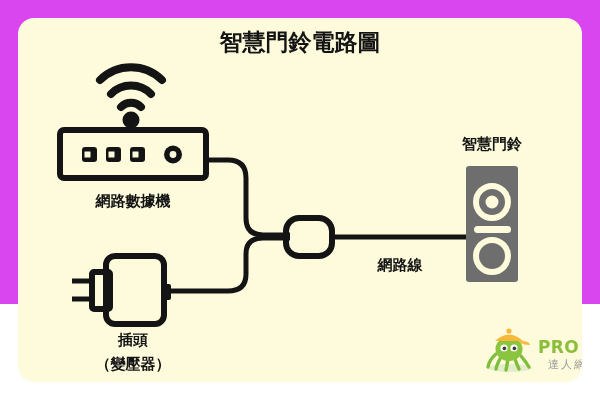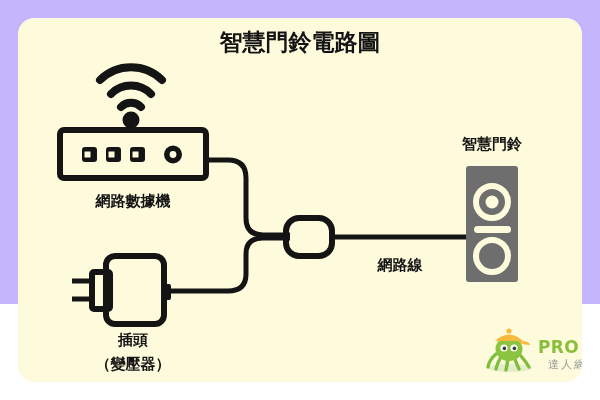--- a/index.html
+++ b/index.html
@@ -10,21 +10,21 @@
   body {
     width: 600px;
     height: 400px;
     overflow: hidden;
     font-family: "DejaVu Sans", "Liberation Sans", sans-serif;
   }
   #frame {
     position: relative;
     width: 600px;
     height: 304px;
-    background: #c4b5fd;
+    background: #d946ef;
     box-sizing: border-box;
   }
   #panel {
     position: absolute;
     left: 18px;
     top: 18px;
     width: 564px;
     height: 364px;
     background: #FDFBDC;
     border-radius: 16px;

